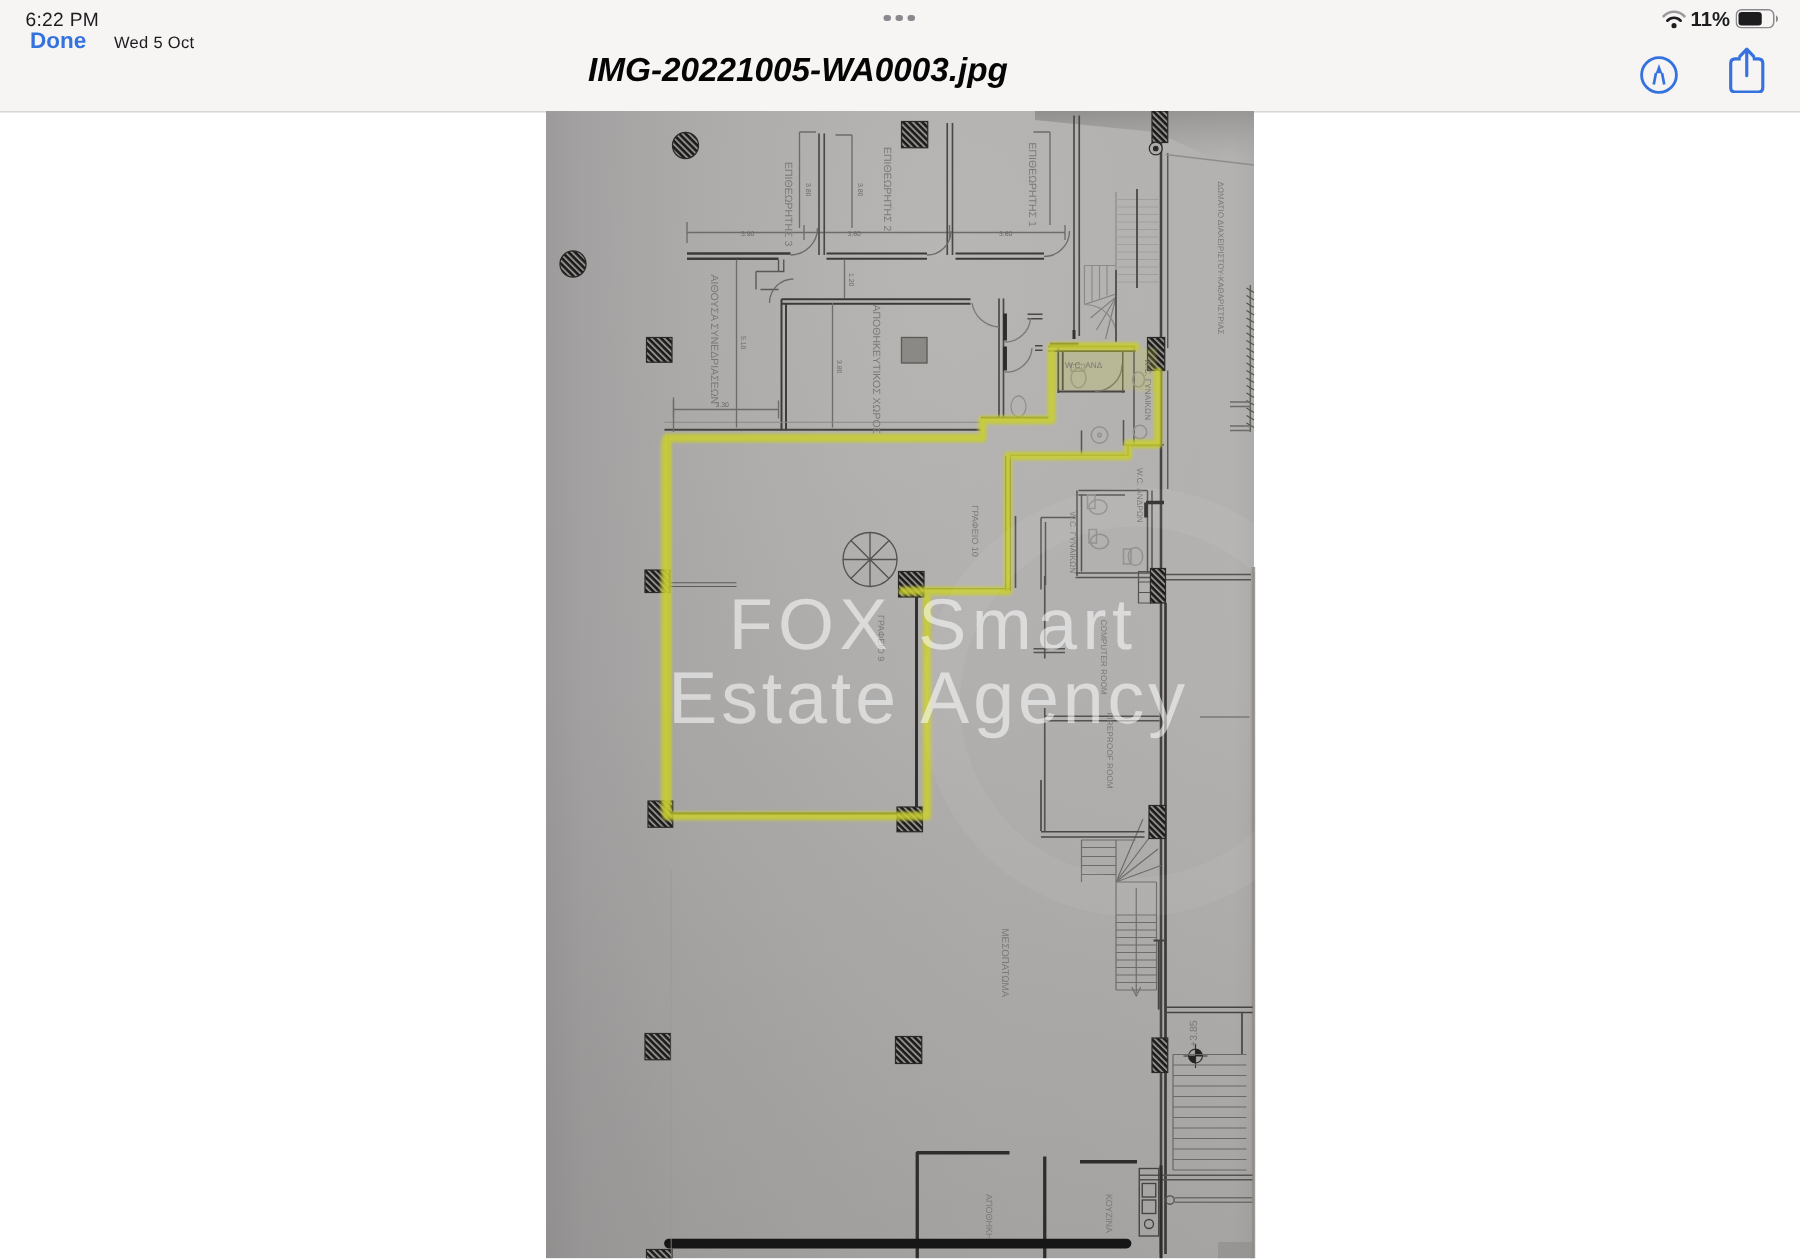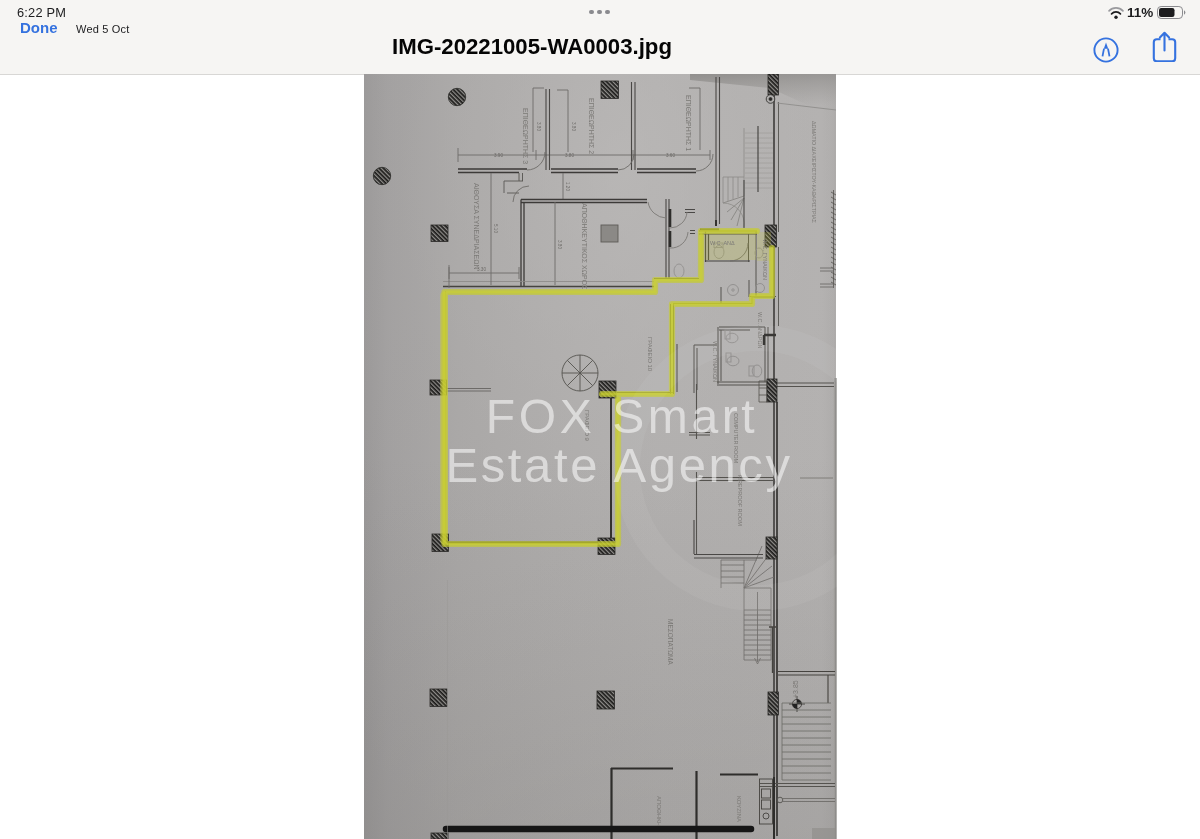--- a/index.html
+++ b/index.html
@@ -5,21 +5,21 @@
   html,body{margin:0;padding:0;background:#fff;width:1200px;height:839px;overflow:hidden;}
   body{font-family:"Liberation Sans", sans-serif;position:relative;-webkit-font-smoothing:antialiased;}
   
   #topbar{position:absolute;left:0;top:0;width:1200px;height:74px;background:#f6f5f3;border-bottom:1px solid #d8d7d5;}
   #statustime{position:absolute;left:17px;top:4.5px;font-size:12.8px;font-weight:normal;color:#1c1c1e;letter-spacing:0.2px;}
   #statusdate{position:absolute;left:76px;top:4.5px;font-size:11px;font-weight:normal;color:#1c1c1e;letter-spacing:0.2px;margin-top:18px;}
   #dots{position:absolute;left:589px;top:9.7px;width:34px;height:6px;}
   .dot{width:4.7px;height:4.7px;border-radius:50%;background:#8a8a8e;display:inline-block;margin-right:3.4px;vertical-align:top;}
   #pct{position:absolute;left:1127px;top:4.5px;font-size:13.5px;font-weight:bold;color:#1c1c1e;}
   #done{position:absolute;left:20px;top:19px;font-size:15px;font-weight:700;color:#3572df;}
-  #title{position:absolute;left:0;top:34px;width:1064px;text-align:center;font-size:22.2px;font-weight:bold;color:#050505;letter-spacing:0px;}
+  #title{position:absolute;left:0;top:34px;width:1064px;text-align:center;font-size:22.2px;font-weight:bold;color:#050505;letter-spacing:0px;font-style:italic;}
 </style>
 </head>
 <body>
 
 <div id="topbar"></div>
 
 <div id="statustime">6:22 PM</div>
 
 <div id="statusdate">Wed 5 Oct</div>
 

